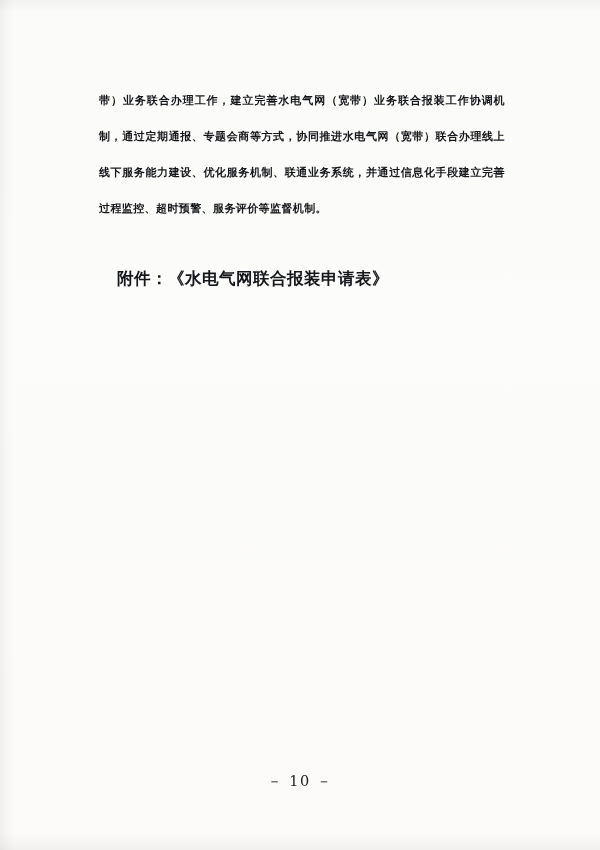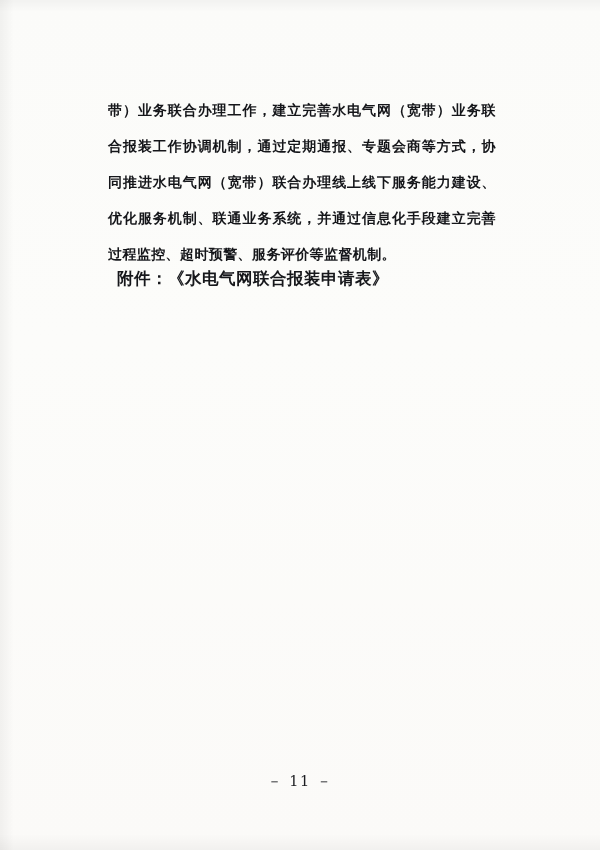--- a/index.html
+++ b/index.html
@@ -28,27 +28,27 @@
     background:
       linear-gradient(to bottom, #fbfbf9 0%, #fcfcfa 40%, #fbfaf8 100%);
   }
   .body-block {
     position: absolute;
     left: 96px;
     top: 80px;
     width: 412px;
   }
   .para {
-    font-size: 14px;
+    font-size: 11px;
     line-height: 36px;
     color: #15161a;
     letter-spacing: 0.4px;
     text-align: justify;
     text-justify: inter-ideograph;
-    margin: 12px;
+    margin: 3px;
     font-family: "DejaVu Serif", "Liberation Serif", serif;
     font-weight: 600;
   }
   .attachment {
     position: absolute;
     left: 84px;
     top: 262px;
     width: 412px;
     font-size: 16.5px;
     line-height: 34px;
@@ -102,19 +102,19 @@
 <div class="page">
   <div class="page-inner"></div>
 
   <div class="body-block">
     <p class="para">带）业务联合办理工作，建立完善水电气网（宽带）业务联合报装工作协调机制，通过定期通报、专题会商等方式，协同推进水电气网（宽带）联合办理线上线下服务能力建设、优化服务机制、联通业务系统，并通过信息化手段建立完善过程监控、超时预警、服务评价等监督机制。</p>
   </div>
 
   <div class="attachment">附件：《水电气网联合报装申请表》</div>
 
   <div class="page-number">
-    <span class="num">－ 11 －</span>
+    <span class="num">－ 10 －</span>
   </div>
 
   <div class="edge-shade-left"></div>
   <div class="edge-shade-top"></div>
   <div class="edge-shade-bottom"></div>
 </div>
 
 </body></html>

